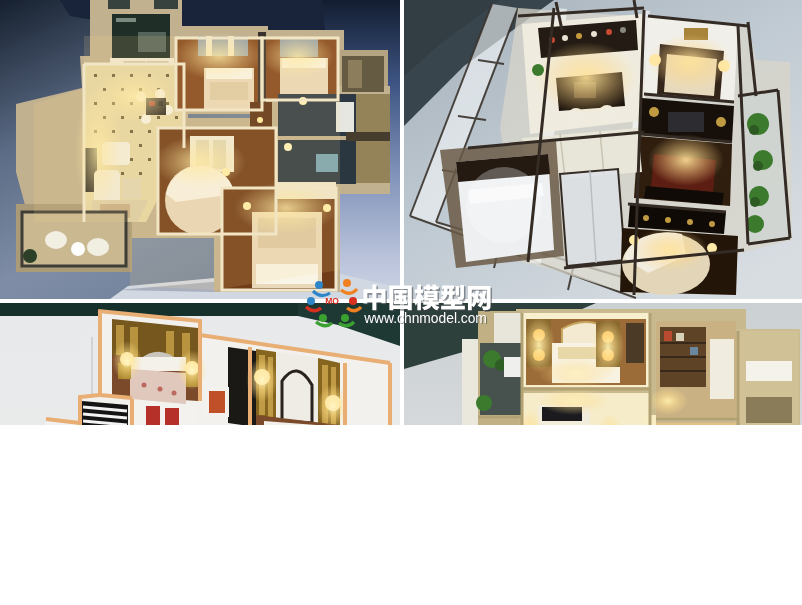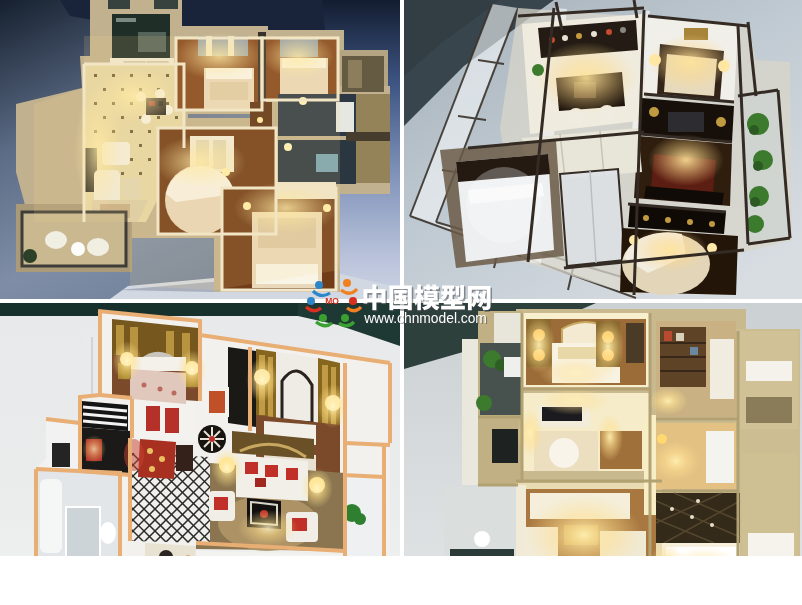--- a/index.html
+++ b/index.html
@@ -1,16 +1,16 @@
 <!DOCTYPE html>
 <html><head>
 <meta charset="utf-8">
 <style>
 html,body{margin:0;padding:0;background:#fff;}
-#canvas{position:relative;width:802px;height:556px;overflow:hidden;background:#fff;font-family:"Liberation Sans",sans-serif;}
+#canvas{position:relative;width:802px;height:425px;overflow:hidden;background:#fff;font-family:"Liberation Sans",sans-serif;}
 .q{position:absolute;}
 </style>
 </head>
 <body>
 <div id="canvas">
 
 <div class="q" style="left:0;top:0;">
 <svg width="400" height="299" viewBox="0 0 400 299">
 <defs>
 <linearGradient id="q1bg" x1="0" y1="0" x2="0.6" y2="1">

